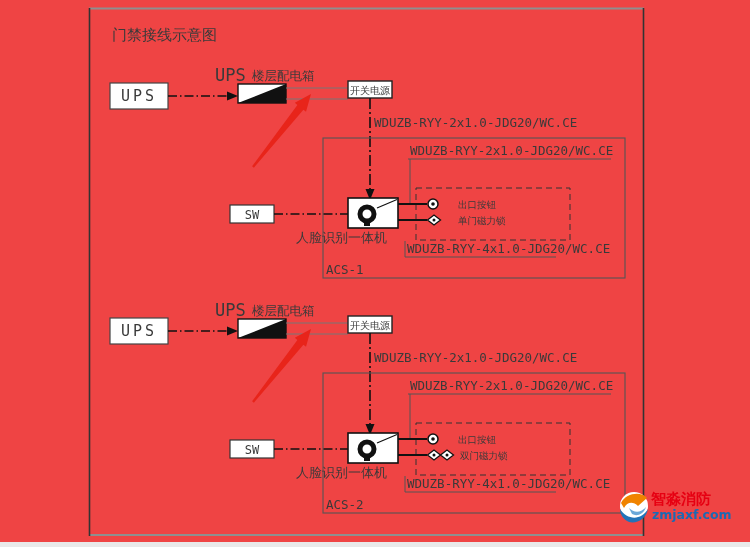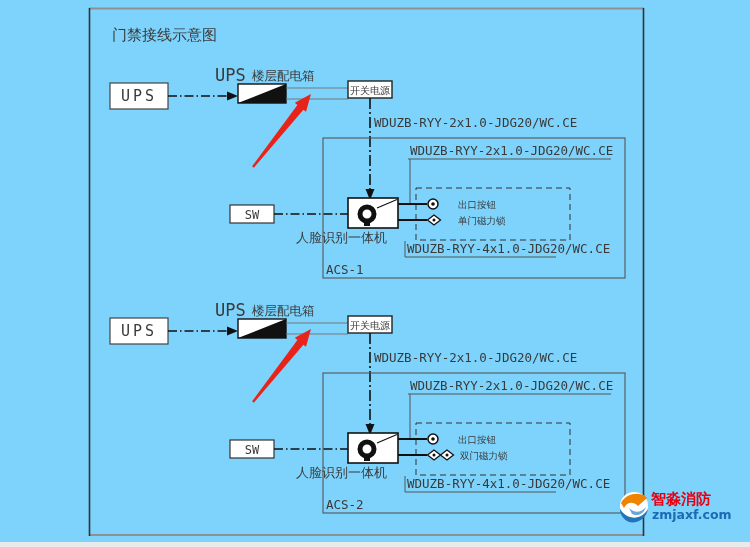--- a/index.html
+++ b/index.html
@@ -1,16 +1,16 @@
 <!DOCTYPE html>
 <html><head>
 <meta charset="utf-8">
 <style>
   html,body{margin:0;padding:0;background:#fff;}
-  .stage{position:relative;width:750px;height:547px;background:#7dd3fc;overflow:hidden;
+  .stage{position:relative;width:750px;height:547px;background:#ef4444;overflow:hidden;
          font-family:"DejaVu Sans",sans-serif;}
   svg text{fill:#3a3a3a;}
   .cad{font-family:"DejaVu Sans Mono","Liberation Mono",monospace;}
   .cjk{font-family:"DejaVu Sans","Liberation Sans",sans-serif;}
   .brand-red{fill:#e60012;font-weight:bold;}
   .brand-blue{fill:#1c6ab3;font-weight:bold;}
   .bottom-strip{position:absolute;left:0;bottom:0;width:750px;height:5px;background:#e9e9e9;}
 </style>
 </head>
 <body>

